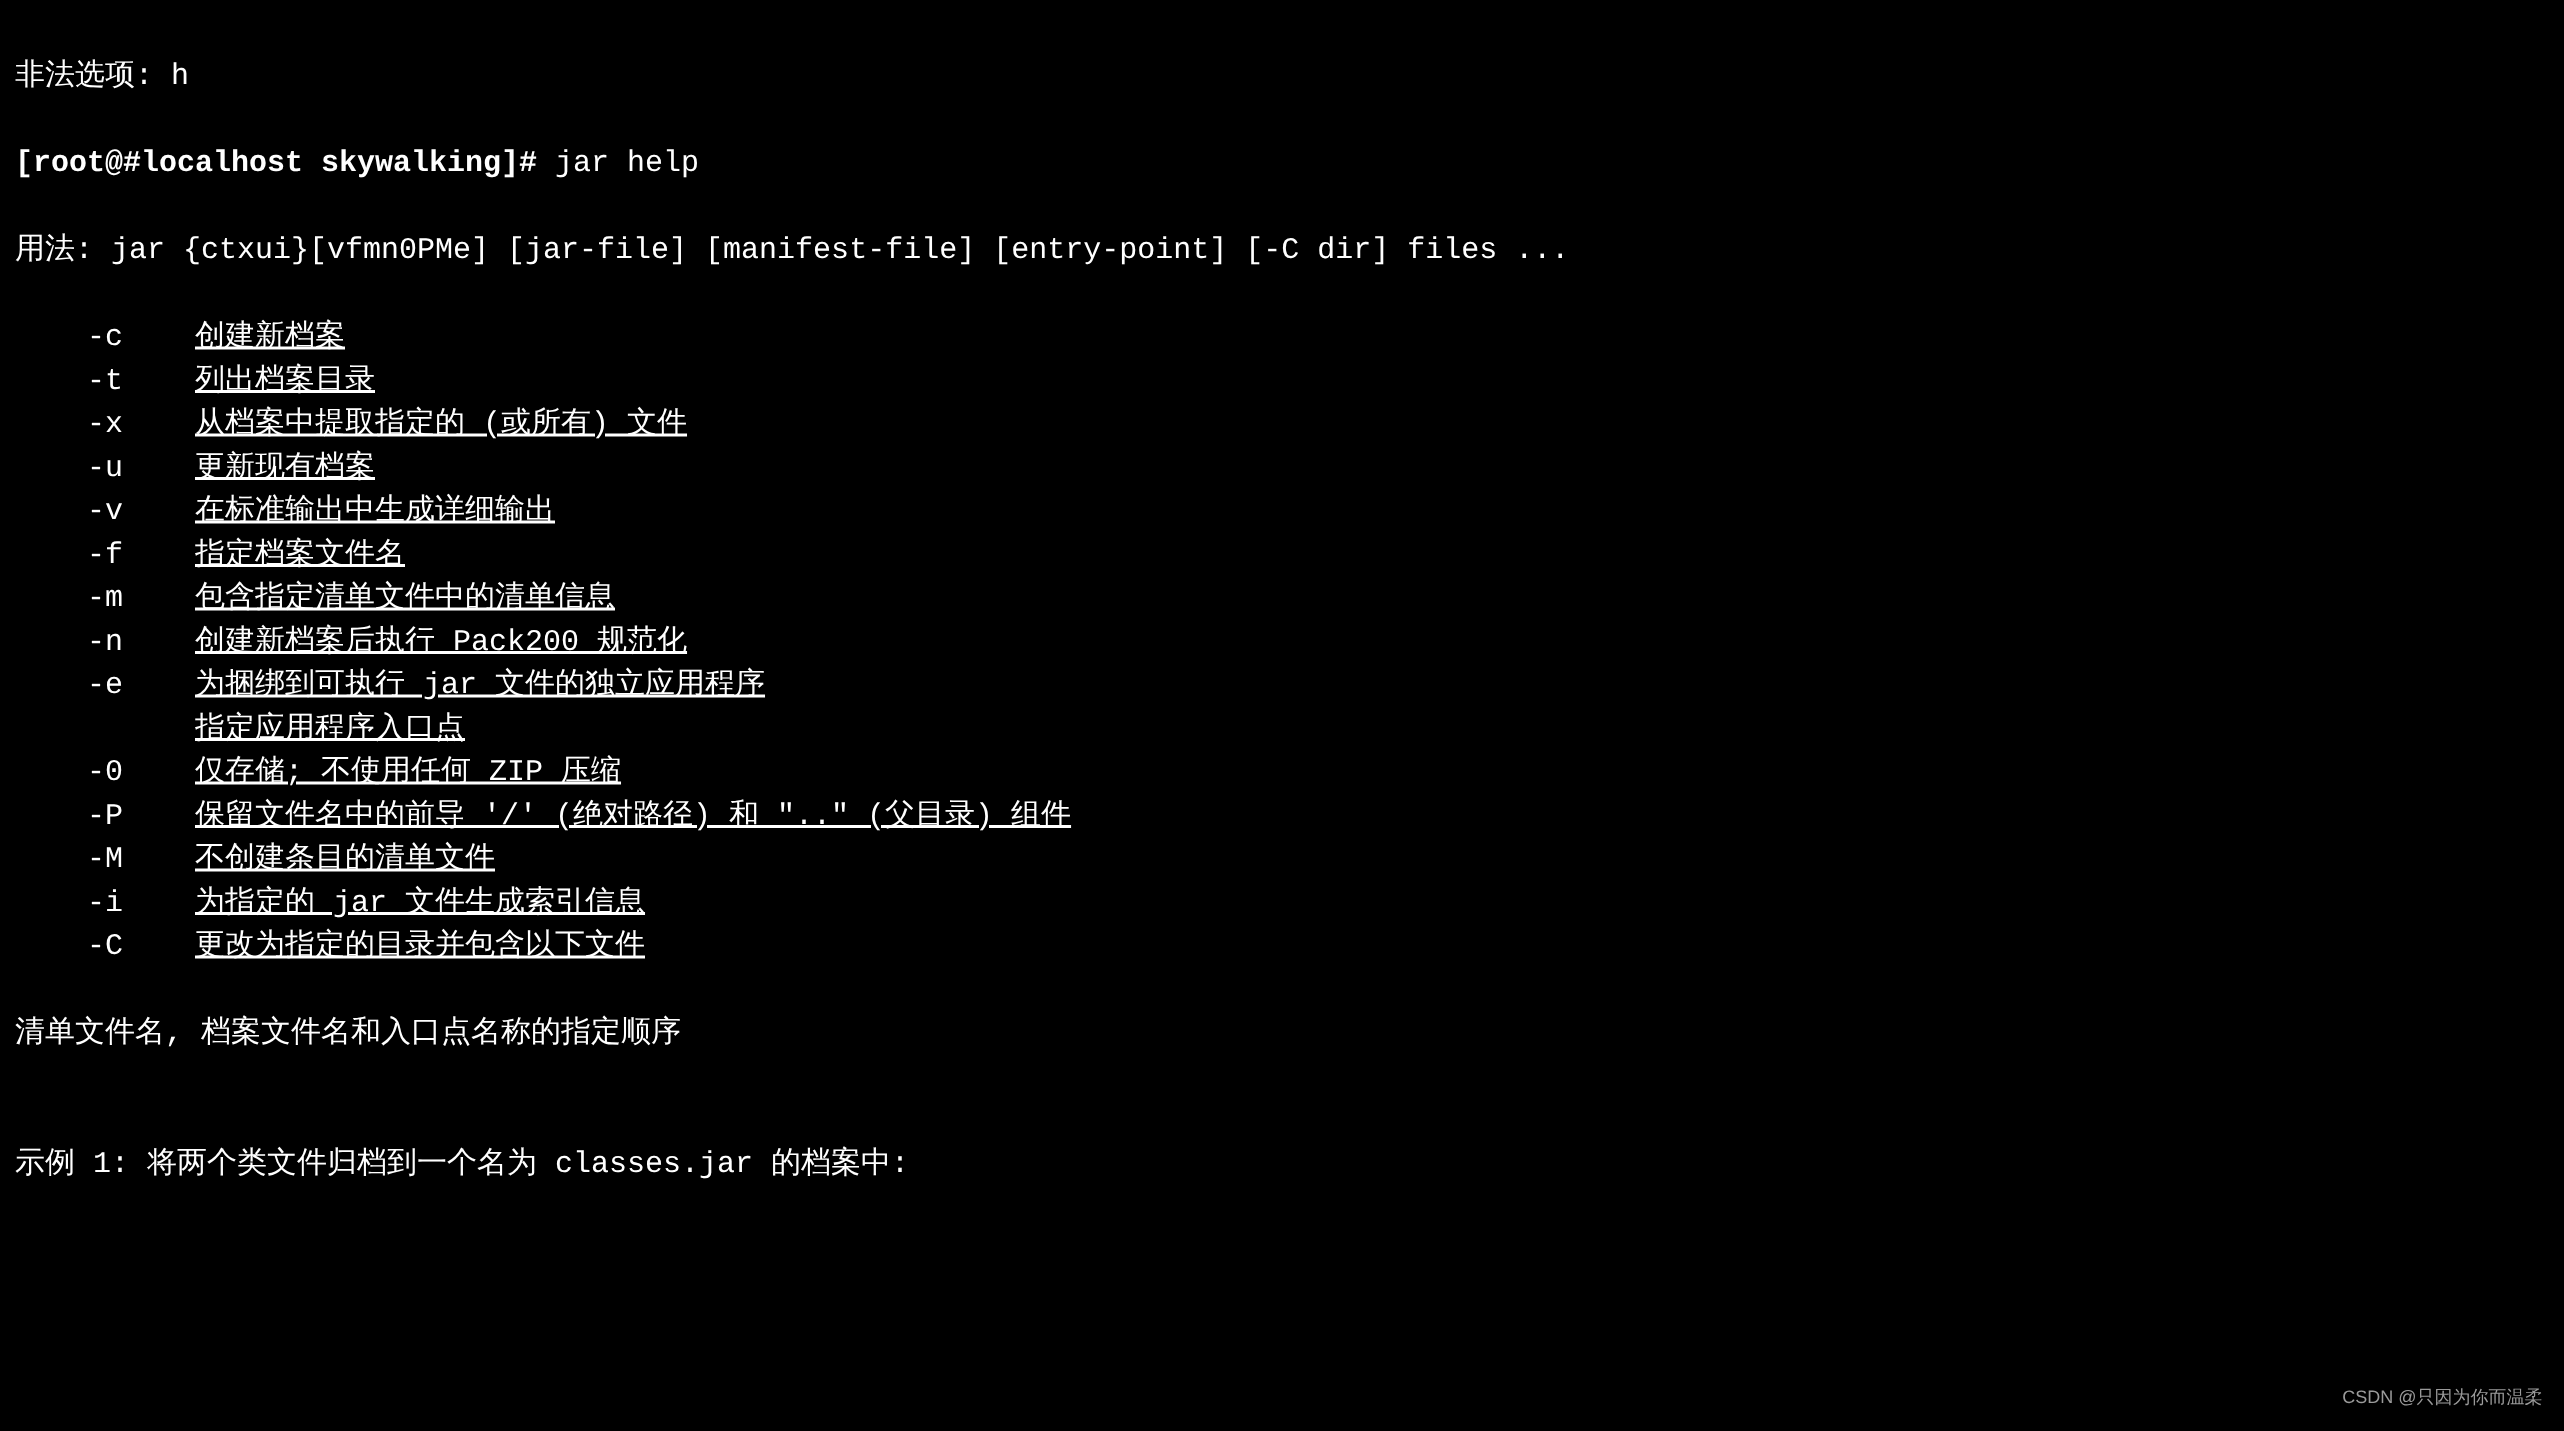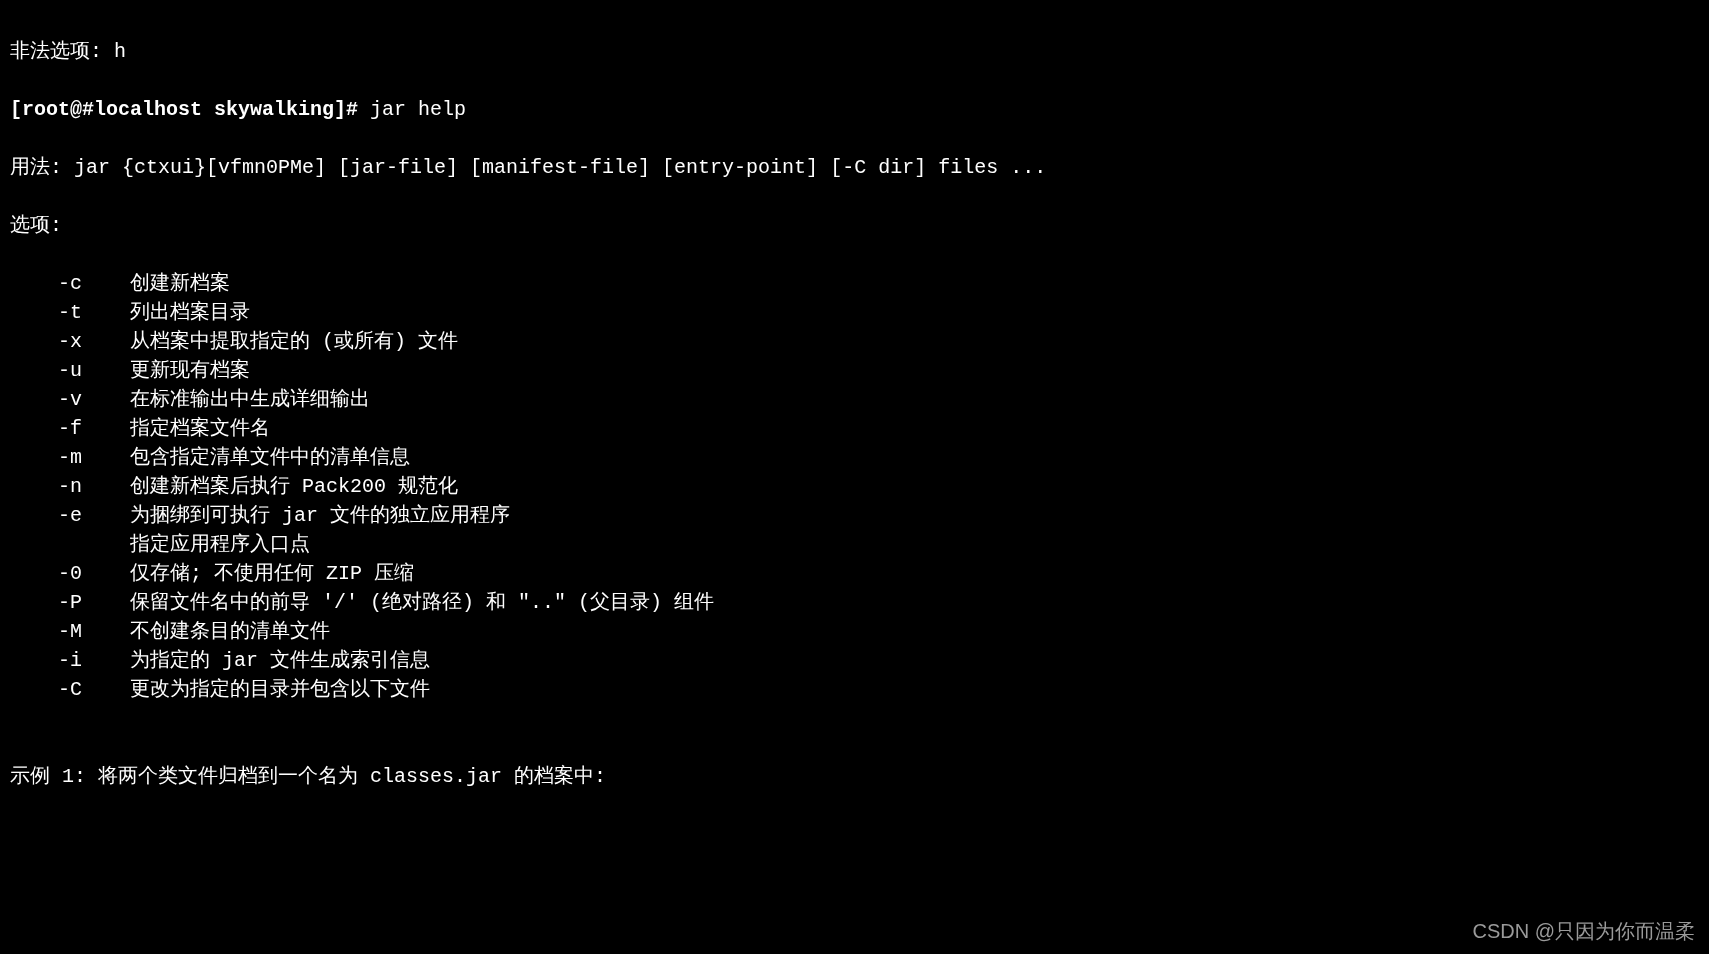--- a/index.html
+++ b/index.html
@@ -15,39 +15,39 @@
     position: relative;
   }
   .terminal {
     padding: 8px 10px;
     white-space: pre;
   }
   .prompt-user { color: #ffffff; font-weight: bold; }
   .prompt-cmd  { color: #ffffff; }
   .opt-flag { display:inline-block; width: 4ch; }
   .opt-line { padding-left: 4ch; }
-  .opt-desc { padding-left: 2ch; display:inline; }
+  .opt-desc { padding-left: 2ch; display:inline;text-decoration:underline; }
   .watermark {
     position: absolute;
     right: 14px;
     bottom: 8px;
     color: #9a9a9a;
     font-family: Arial, sans-serif;
-    font-size: 20px;
+    font-size: 12px;
   }
 </style>
 </head>
 <body>
 
 <div class="terminal">
 <div>非法选项: h</div>
 <div><span class="prompt-user">[root@#localhost skywalking]#</span><span class="prompt-cmd"> jar help</span></div>
 <div>用法: jar {ctxui}[vfmn0PMe] [jar-file] [manifest-file] [entry-point] [-C dir] files ...</div>
-<div>选项:</div>
 <div id="options-block"><div class="opt-line"><span class="opt-flag">-c</span><span class="opt-desc">创建新档案</span></div><div class="opt-line"><span class="opt-flag">-t</span><span class="opt-desc">列出档案目录</span></div><div class="opt-line"><span class="opt-flag">-x</span><span class="opt-desc">从档案中提取指定的 (或所有) 文件</span></div><div class="opt-line"><span class="opt-flag">-u</span><span class="opt-desc">更新现有档案</span></div><div class="opt-line"><span class="opt-flag">-v</span><span class="opt-desc">在标准输出中生成详细输出</span></div><div class="opt-line"><span class="opt-flag">-f</span><span class="opt-desc">指定档案文件名</span></div><div class="opt-line"><span class="opt-flag">-m</span><span class="opt-desc">包含指定清单文件中的清单信息</span></div><div class="opt-line"><span class="opt-flag">-n</span><span class="opt-desc">创建新档案后执行 Pack200 规范化</span></div><div class="opt-line"><span class="opt-flag">-e</span><span class="opt-desc">为捆绑到可执行 jar 文件的独立应用程序</span></div><div class="opt-line"><span class="opt-flag"></span><span class="opt-desc">指定应用程序入口点</span></div><div class="opt-line"><span class="opt-flag">-0</span><span class="opt-desc">仅存储; 不使用任何 ZIP 压缩</span></div><div class="opt-line"><span class="opt-flag">-P</span><span class="opt-desc">保留文件名中的前导 '/' (绝对路径) 和 ".." (父目录) 组件</span></div><div class="opt-line"><span class="opt-flag">-M</span><span class="opt-desc">不创建条目的清单文件</span></div><div class="opt-line"><span class="opt-flag">-i</span><span class="opt-desc">为指定的 jar 文件生成索引信息</span></div><div class="opt-line"><span class="opt-flag">-C</span><span class="opt-desc">更改为指定的目录并包含以下文件</span></div></div>
+<div>清单文件名, 档案文件名和入口点名称的指定顺序</div>
 <div></div>
 <div>示例 1: 将两个类文件归档到一个名为 classes.jar 的档案中: </div>
 
 
 
 
 </div>
 
 <div class="watermark">CSDN @只因为你而温柔</div>
 

